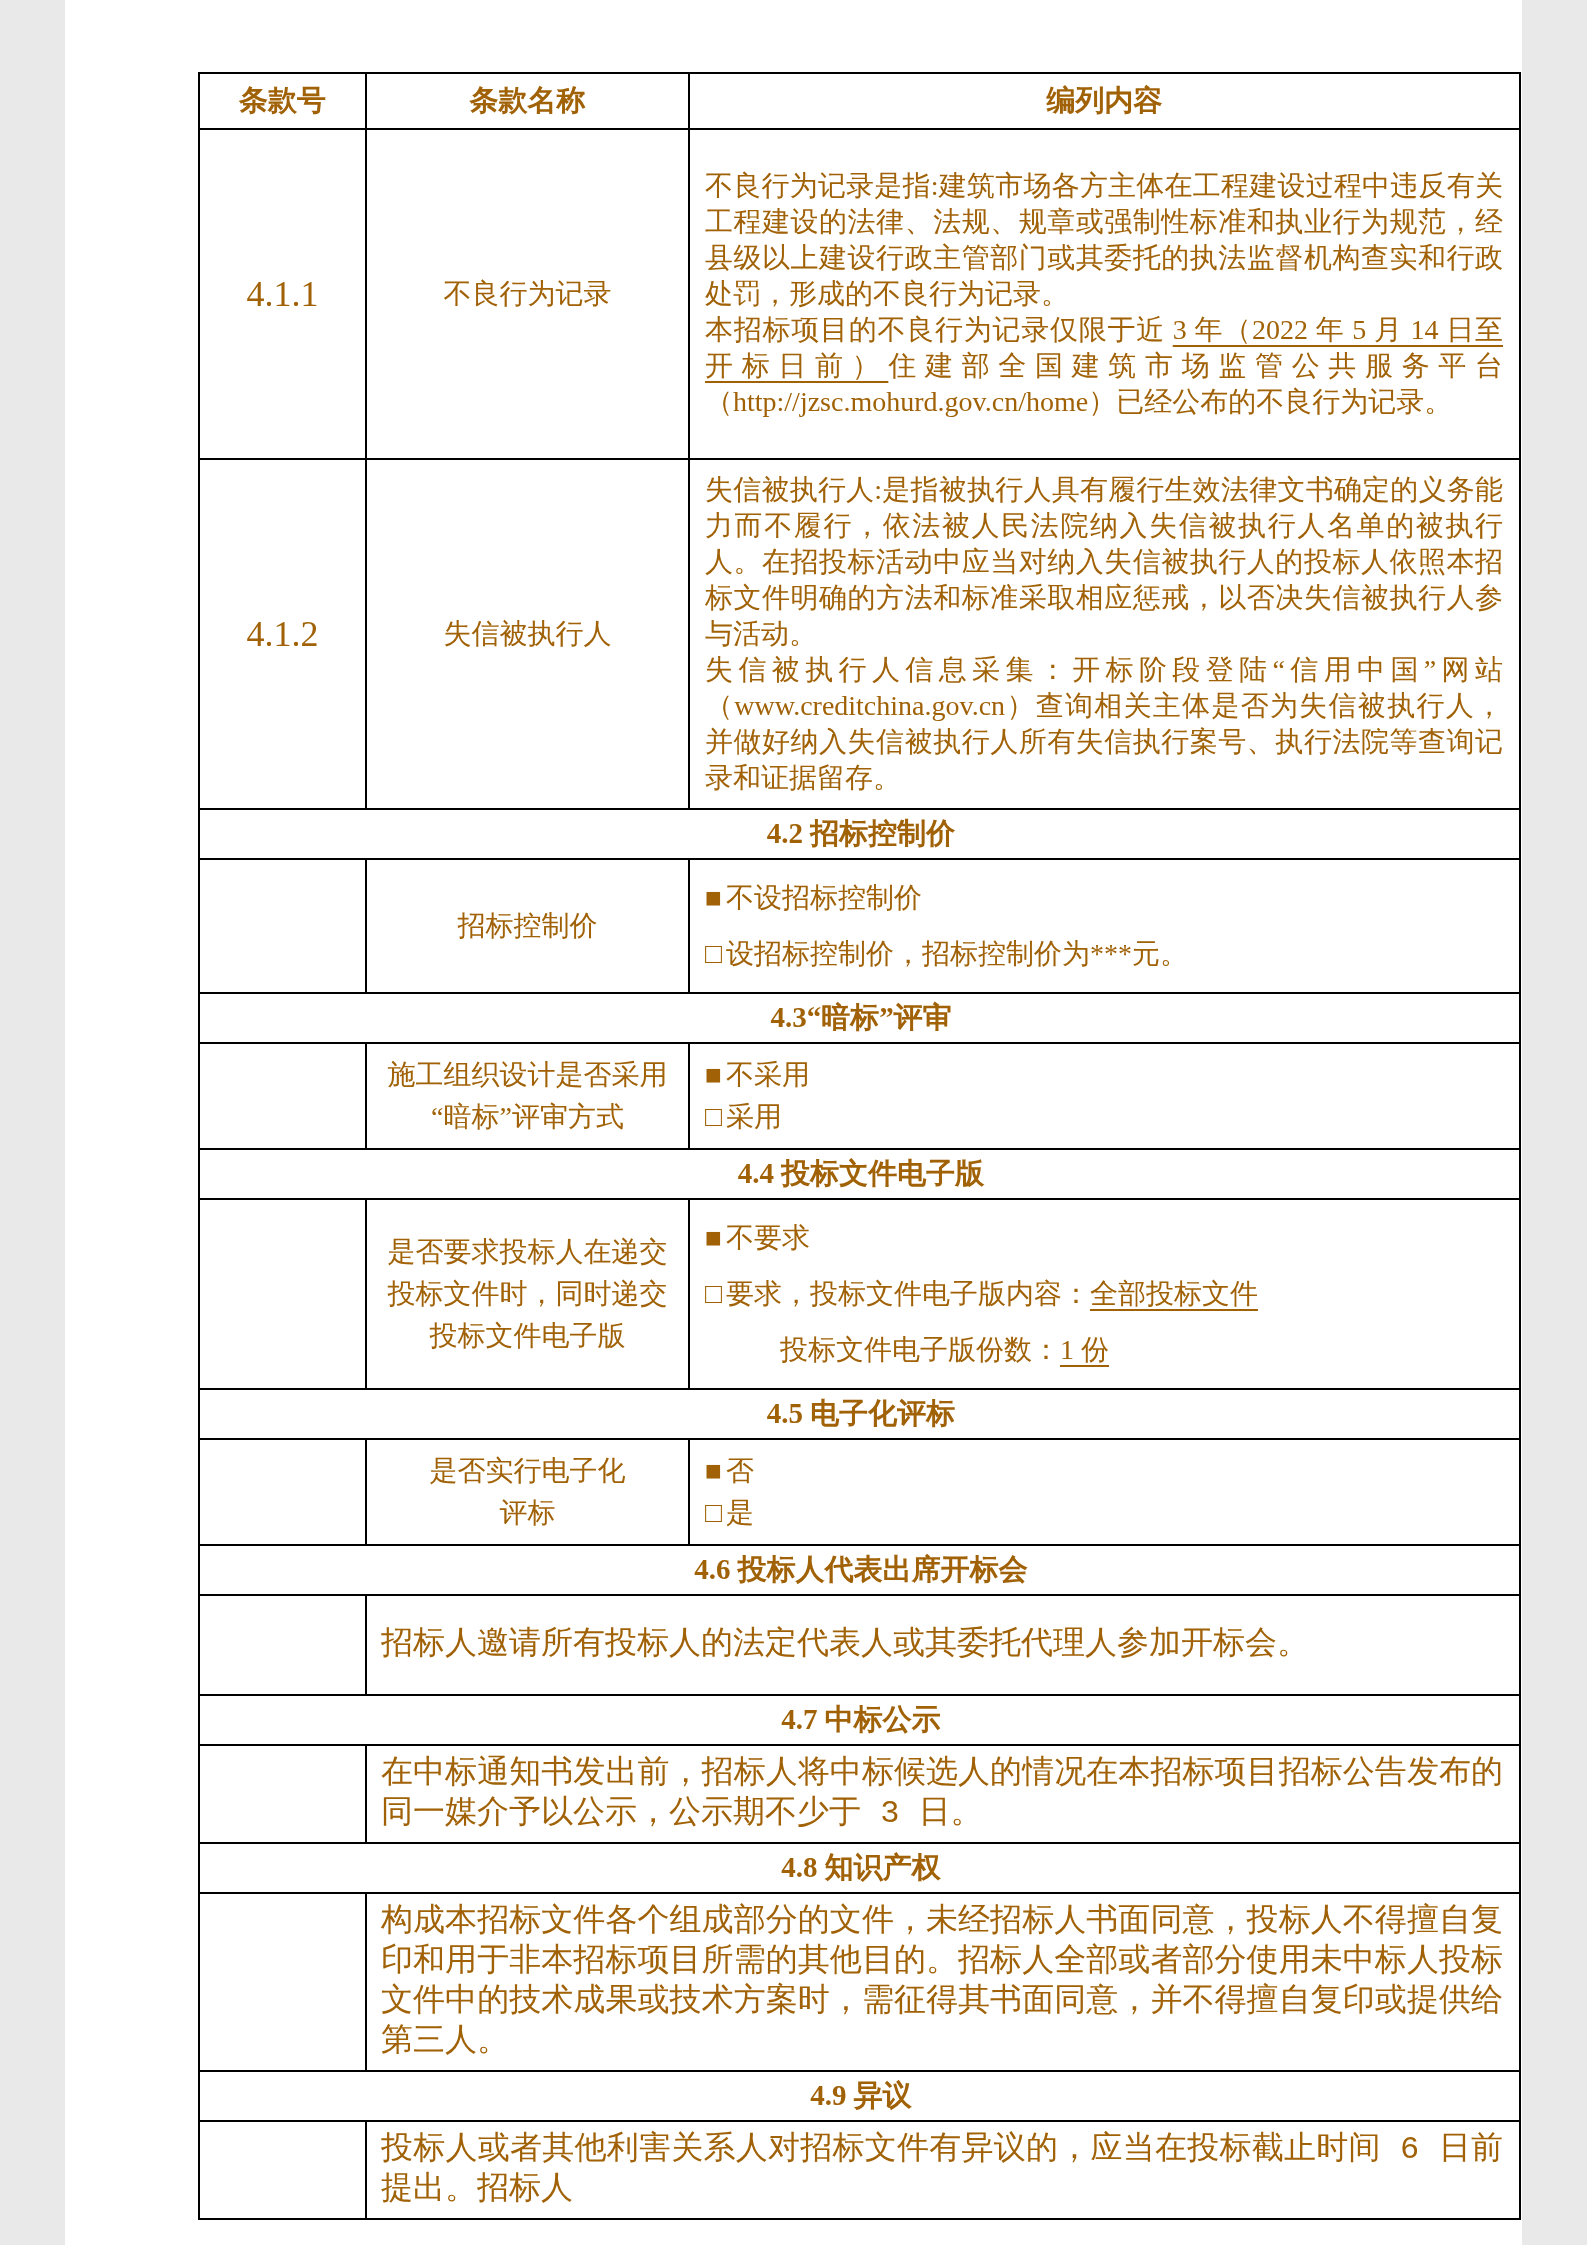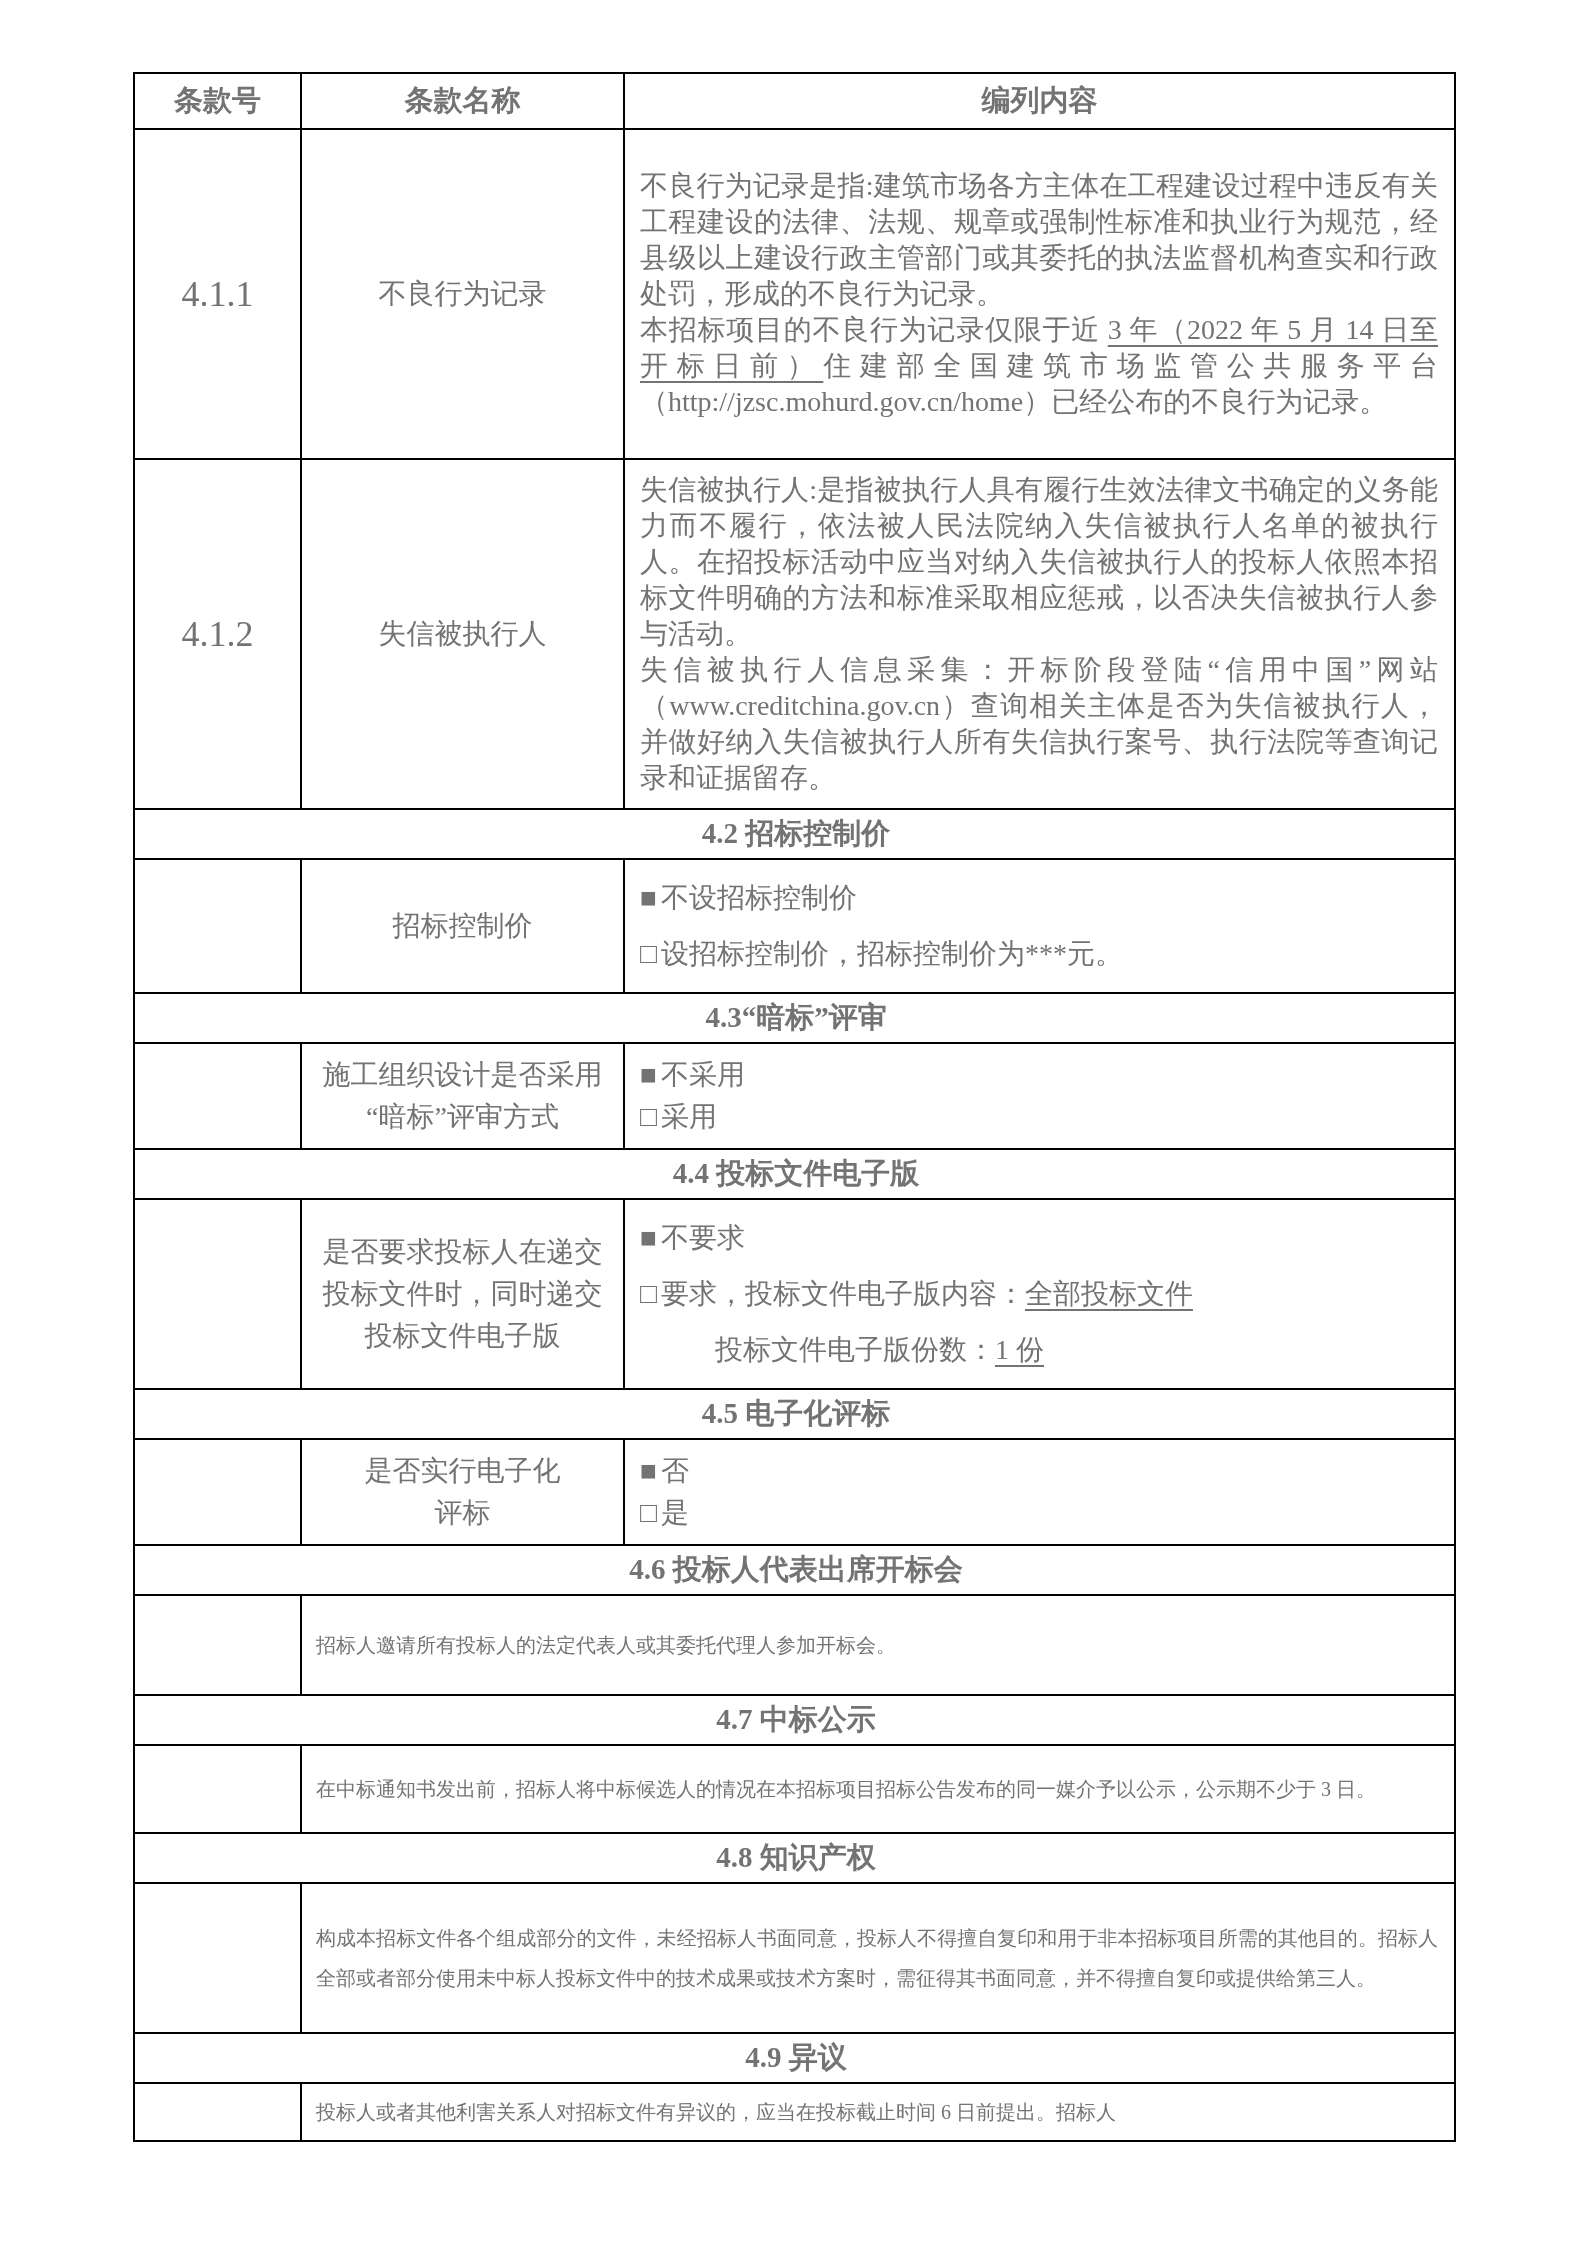--- a/index.html
+++ b/index.html
@@ -1,17 +1,17 @@
 <!DOCTYPE html>
 <html><head>
 <meta charset="utf-8">
 <style>
   html,body{margin:0;padding:0;background:#e9e9e9;}
-  .page{position:relative;width:1587px;height:2245px;background:#ffffff;margin:0 auto;
-        font-family:"Liberation Serif","DejaVu Serif",serif;color:#737373;overflow:hidden;}
+  .page{position:relative;width:1457px;height:2245px;background:#ffffff;margin:0 auto;
+        font-family:"Liberation Serif","DejaVu Serif",serif;color:#a16207;overflow:hidden;}
   table.tbl{position:absolute;left:133px;top:72px;width:1321px;border-collapse:collapse;table-layout:fixed;}
   .tbl td{border:2px solid #000;box-sizing:border-box;}
   
   .r-hdr{height:56px;}
   .c-hdr{font-weight:bold;font-size:29px;text-align:center;vertical-align:middle;}
   
   .c-no{font-size:36px;text-align:center;vertical-align:middle;}
   .c-name{font-size:28px;text-align:center;vertical-align:middle;line-height:42px;padding:6px 10px;border-radius:12px;}
   .c-content{font-size:28px;vertical-align:middle;padding:10px 16px 10px 15px;text-align:justify;}
   .para{margin:0;line-height:36px;}
@@ -28,21 +28,21 @@
   .r-411{height:330px;}
   .r-412{height:350px;}
   .r-42{height:120px;}
   .r-43{height:88px;}
   .r-44{height:186px;}
   .r-45{height:90px;padding-left:16px;}
   .r-46{height:100px;}
   .r-47{height:88px;}
   .r-48{height:150px;}
   .r-49{height:56px;}
-  .c-merged{font-size:20px;vertical-align:middle;padding:8px 16px 8px 14px;line-height:40px;text-align:justify;}
+  .c-merged{font-size:32px;vertical-align:middle;padding:8px 16px 8px 14px;line-height:40px;text-align:justify;font-family:Liberation Mono, monospace;}
 </style>
 </head>
 <body>
 
 <div class="page">
   <table class="tbl">
     <colgroup>
       <col style="width:167px">
       <col style="width:323px">
       <col style="width:831px">

